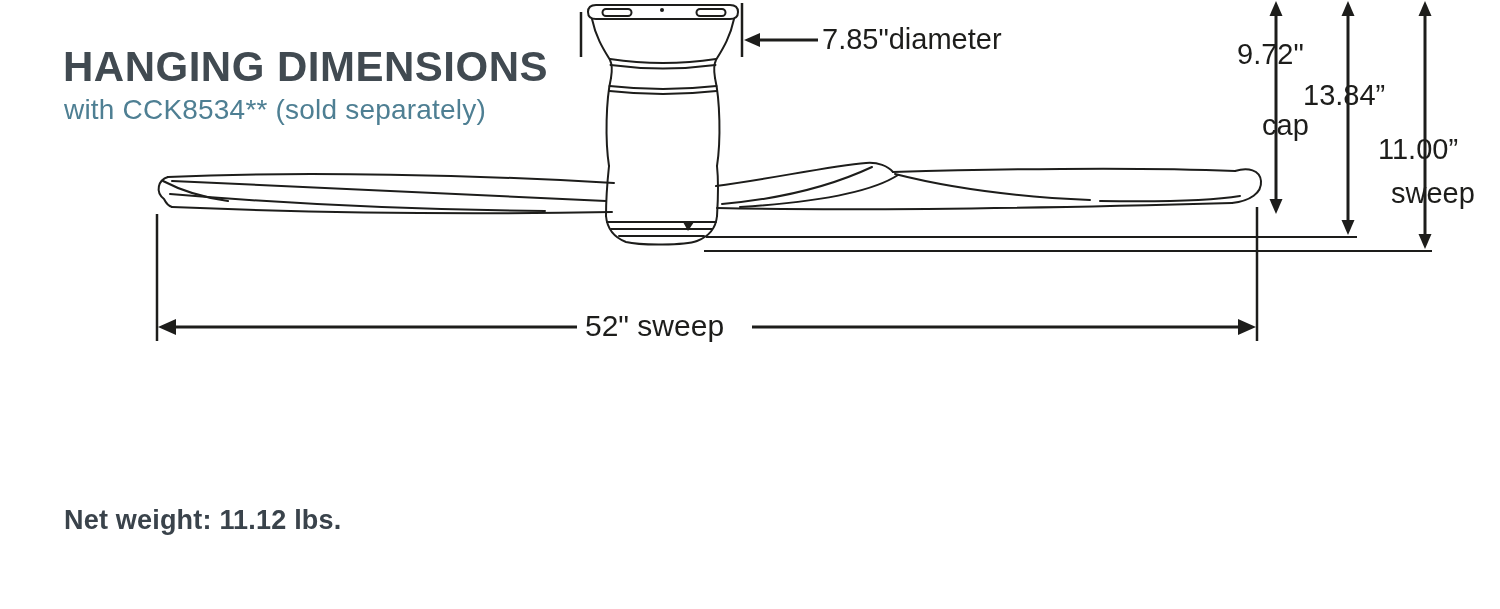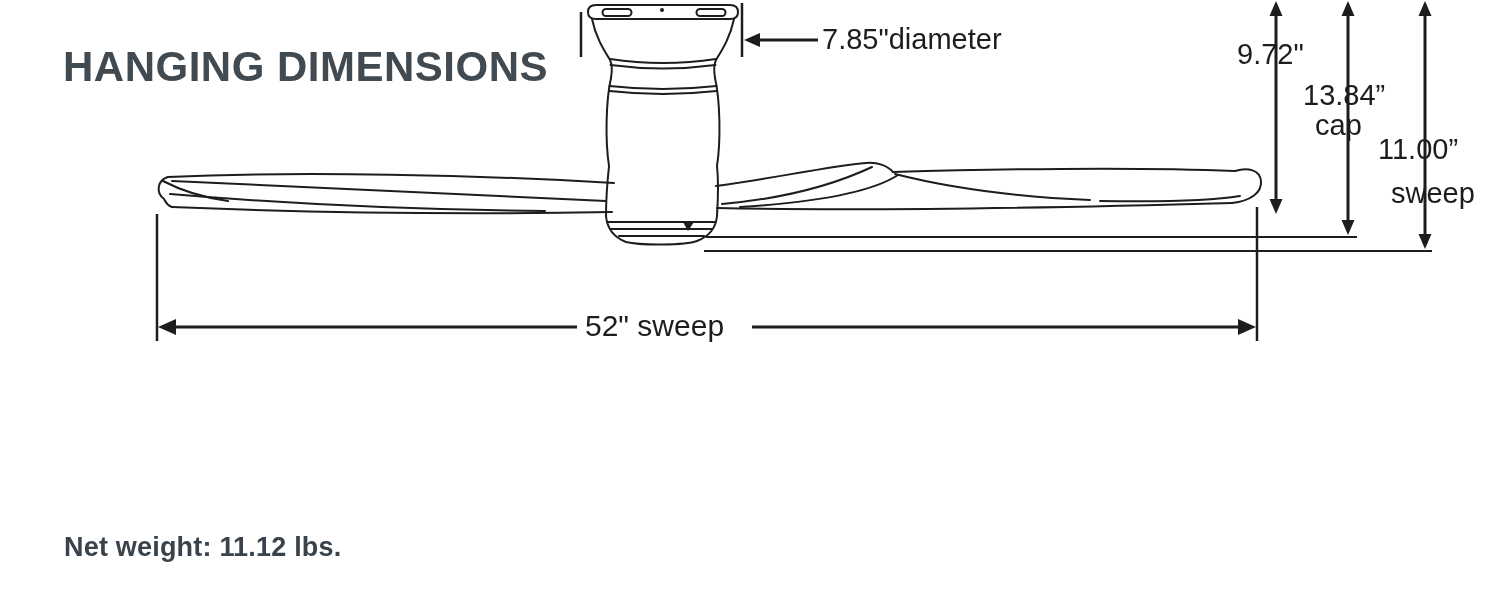--- a/index.html
+++ b/index.html
@@ -16,30 +16,30 @@
     left:63px;top:46px;
     font-size:42px;font-weight:bold;letter-spacing:.5px;
     color:#414a51;
   }
   .subtitle{
     left:64px;top:96px;
     font-size:28px;font-weight:normal;
     color:#4e7f93;letter-spacing:.2px;
   }
   .net-weight{
-    left:64px;top:534px;
+    left:64px;top:507px;
     font-size:27px;font-weight:bold;
     color:#3a434b;letter-spacing:.2px;
   }
   .dim{font-size:29px;color:#1d1d1b;}
   .dim-diameter{left:822px;top:25px;}
   .dim-pitch{left:744px;top:123px;}
   .dim-972{left:1237px;top:40px;}
   .dim-1032{left:1303px;top:81px;}
-  .dim-cap{left:1315px;top:111px;}
+  .dim-cap{left:1262px;top:111px;}
   .dim-1100{left:1378px;top:135px;}
   .dim-light{left:1391px;top:179px;}
   .dim-sweep{left:585px;top:311px;font-size:30px;}
 </style>
 </head>
 <body>
 
 <div class="canvas">
 
   <svg class="diagram-svg" width="1500" height="609" viewBox="0 0 1500 609">
@@ -131,20 +131,21 @@
         <path d="M1257 207 L1257 341" stroke-width="2.5"></path>
         <path d="M174 327 L577 327"></path>
         <path d="M752 327 L1240 327"></path>
         <polygon points="158,327 176,319 176,335" fill="#1d1d1b" stroke="none"></polygon>
         <polygon points="1256,327 1238,319 1238,335" fill="#1d1d1b" stroke="none"></polygon>
       </g>
     </g>
   </svg>
 
   <div class="label title">HANGING DIMENSIONS</div>
+  <div class="label subtitle">with CCK8534** (sold separately)</div>
   <div class="label net-weight">Net weight: 11.12 lbs.</div>
 
   <div class="label dim dim-diameter">7.85"diameter</div>
   <div class="label dim dim-972">9.72"</div>
   <div class="label dim dim-1032">13.84”</div>
   <div class="label dim dim-cap">cap</div>
   <div class="label dim dim-1100">11.00”</div>
   <div class="label dim dim-light">sweep</div>
   <div class="label dim dim-sweep">52" sweep</div>
 

